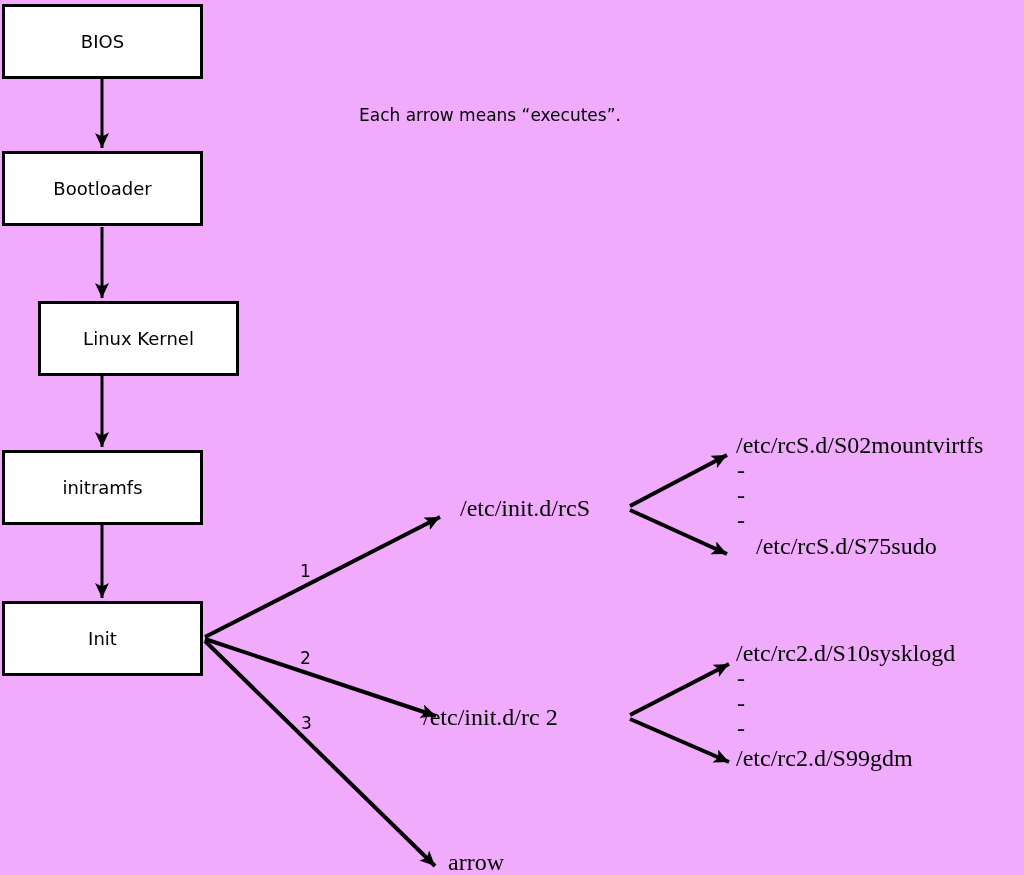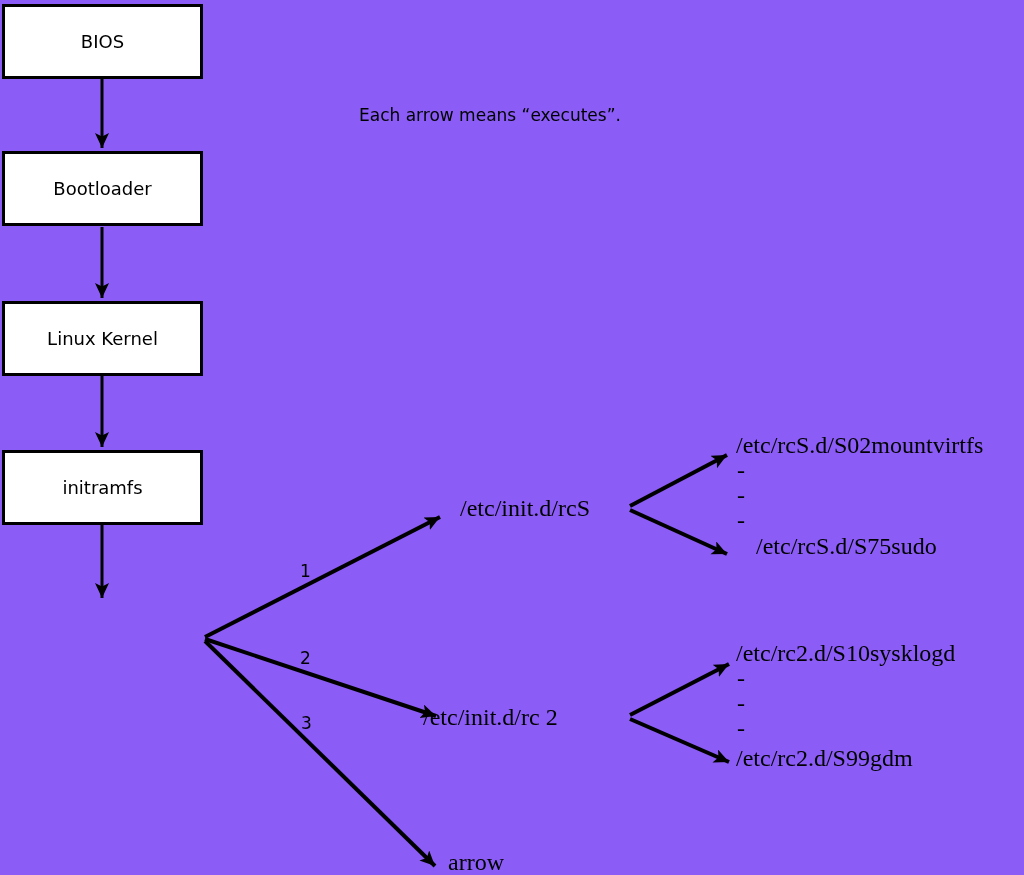--- a/index.html
+++ b/index.html
@@ -5,21 +5,21 @@
   html, body {
     margin: 0;
     padding: 0;
     background: #ffffff;
     font-family: "DejaVu Sans", "Liberation Sans", sans-serif;
   }
   #canvas {
     position: relative;
     width: 1024px;
     height: 875px;
-    background: #8b5cf6;
+    background: #f0abfc;
     overflow: hidden;
     color: #000000;
   }
   #arrow-layer {
     position: absolute;
     left: 0;
     top: 0;
     width: 1024px;
     height: 875px;
   }
@@ -80,25 +80,28 @@
     <line x1="630" y1="715" x2="729" y2="664" stroke="#000000" stroke-width="4" marker-end="url(#ah)"></line>
     <line x1="630" y1="719" x2="729" y2="762" stroke="#000000" stroke-width="4" marker-end="url(#ah)"></line>
   </svg>
 
   <div class="node-box" style="top:4px;">
     <span>BIOS</span>
   </div>
   <div class="node-box" style="top:151px;">
     <span>Bootloader</span>
   </div>
-  <div class="node-box" style="top:301px;">
+  <div class="node-box" style="top:301px;margin-left:36px;">
     <span>Linux Kernel</span>
   </div>
   <div class="node-box" style="top:450px;">
     <span>initramfs</span>
+  </div>
+  <div class="node-box" style="top:601px;">
+    <span>Init</span>
   </div>
 
   <div class="label sans-label" style="left:359px; top:104px;">Each arrow means “executes”.</div>
 
   <div class="label sans-label" style="left:300px; top:560px;">1</div>
   <div class="label sans-label" style="left:300px; top:647px;">2</div>
   <div class="label sans-label" style="left:301px; top:712px;">3</div>
 
   <div class="label mono-label" style="left:447px; top:497px;margin-left:13px;">/etc/init.d/rcS</div>
   <div class="label mono-label" style="left:423px; top:706px;">/etc/init.d/rc 2</div>

